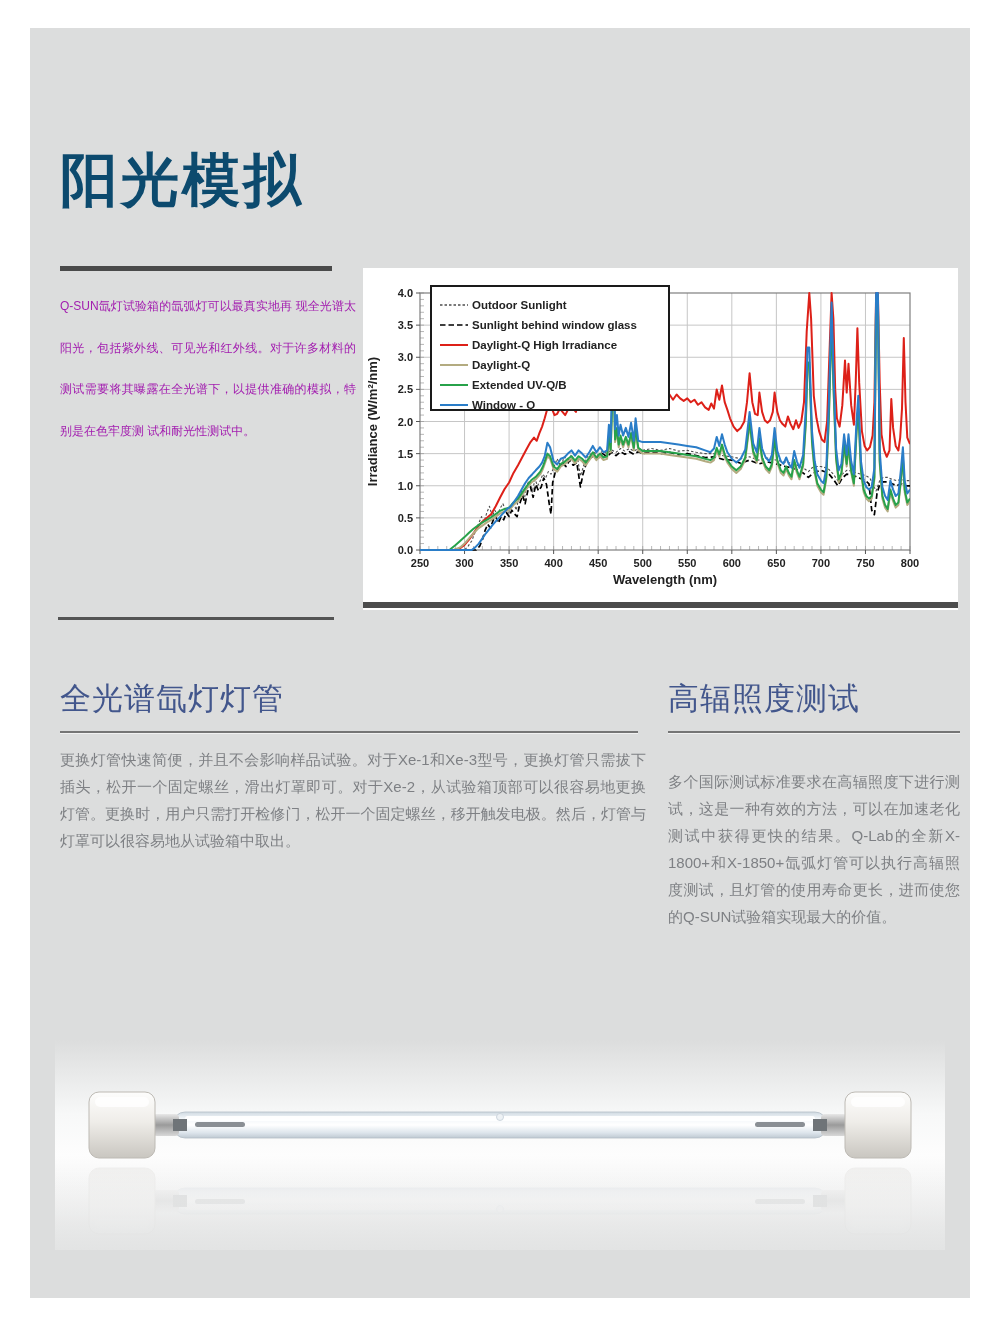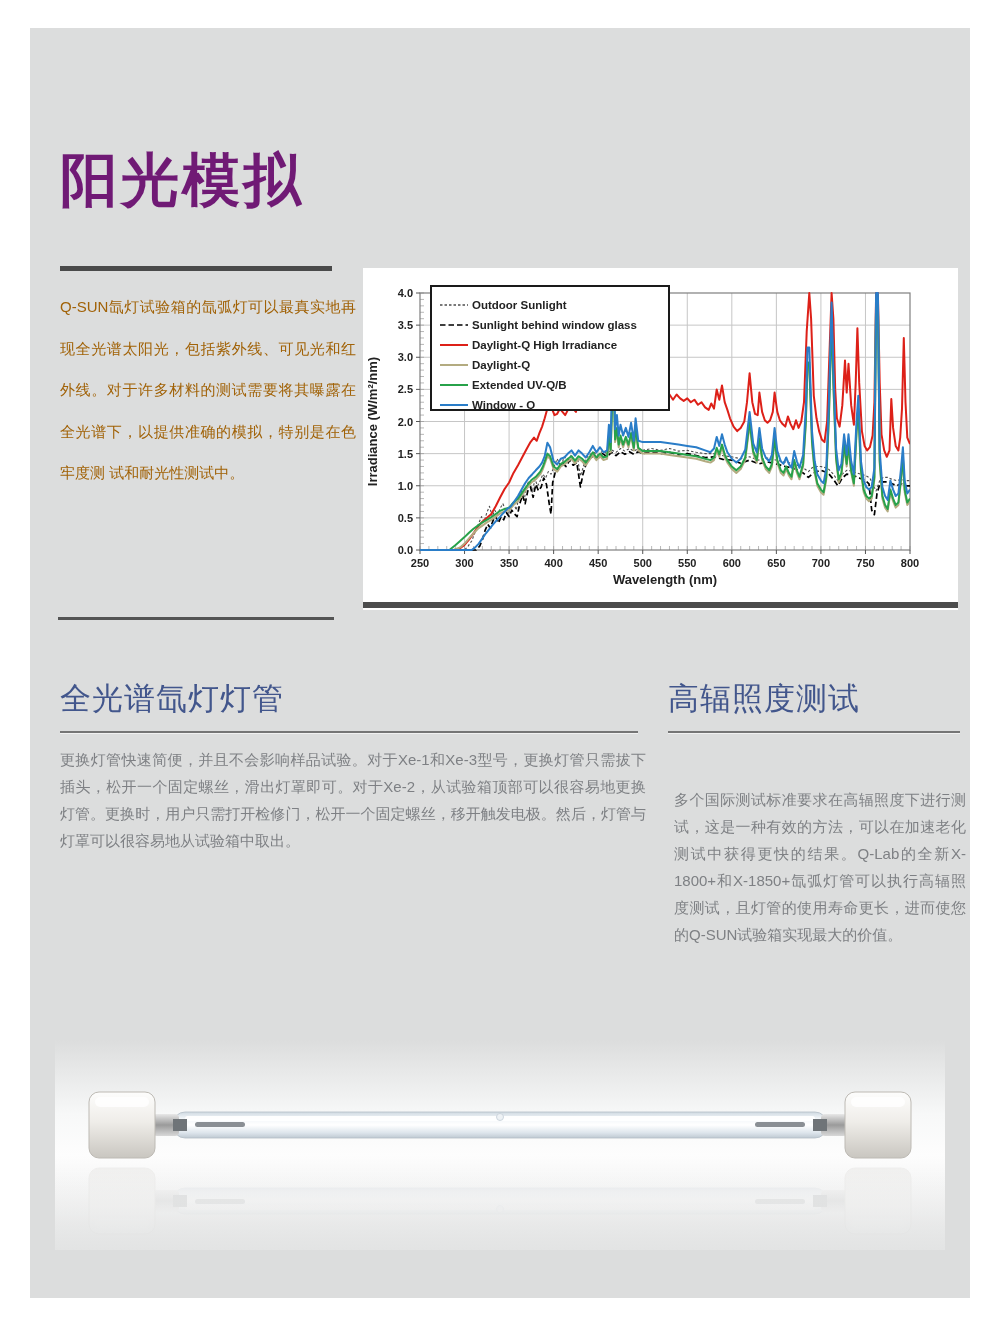--- a/index.html
+++ b/index.html
@@ -1,22 +1,22 @@
 <!DOCTYPE html>
 <html><head>
 <meta charset="utf-8">
 <style>
   html,body{margin:0;padding:0;}
   body{background:#ffffff;font-family:"Liberation Sans","DejaVu Sans",sans-serif;}
   .page{position:relative;width:1000px;height:1330px;background:#ffffff;overflow:hidden;}
   .card{position:absolute;left:30px;top:28px;width:940px;height:1270px;background:#dcdddd;}
   .abs{position:absolute;}
-  .page-title{left:30px;top:75px;font-size:58px;font-weight:bold;color:#701a75;letter-spacing:3px;font-family:"Liberation Sans","DejaVu Sans",sans-serif;}
+  .page-title{left:30px;top:75px;font-size:58px;font-weight:bold;color:#0c4a6e;letter-spacing:3px;font-family:"Liberation Sans","DejaVu Sans",sans-serif;}
   .bar{background:#4a4a4a;}
-  .intro-text{left:30px;top:258px;width:296px;font-size:15px;line-height:41.5px;color:#a16207;text-align:justify;}
+  .intro-text{left:30px;top:258px;width:296px;font-size:12px;line-height:41.5px;color:#a21caf;text-align:justify;}
   .chart-panel{left:333px;top:240px;width:595px;height:342px;background:#ffffff;}
   .chart-bottom-bar{position:absolute;left:0;bottom:2px;width:595px;height:6px;background:#4c4c4c;}
   .section-heading{font-size:31px;font-weight:500;color:#42568c;letter-spacing:1px;}
   .rule{height:2px;background:#757575;box-shadow:0 1px 0 rgba(255,255,255,.6);}
   .body-text{font-size:15px;line-height:27px;color:#7e8084;text-align:justify;}
   .body-text p{margin:0 0 22px 0;}
   .lamp-wrap{left:25px;top:1012px;width:890px;height:210px;}
   svg{display:block;}
 </style>
 </head>
@@ -221,21 +221,21 @@
     </div>
 
     <div class="abs section-heading" style="left:30px;top:650px;">全光谱氙灯灯管</div>
     <div class="abs section-heading" style="left:638px;top:650px;">高辐照度测试</div>
     <div class="abs rule" style="left:30px;top:703px;width:578px;"></div>
     <div class="abs rule" style="left:638px;top:703px;width:292px;"></div>
 
     <div class="abs body-text" style="left:30px;top:718px;width:586px;">
       <p>更换灯管快速简便，并且不会影响样品试验。对于Xe-1和Xe-3型号，更换灯管只需拔下插头，松开一个固定螺丝，滑出灯罩即可。对于Xe-2，从试验箱顶部可以很容易地更换灯管。更换时，用户只需打开检修门，松开一个固定螺丝，移开触发电极。然后，灯管与灯罩可以很容易地从试验箱中取出。</p>
     </div>
-    <div class="abs body-text" style="left:638px;top:758px;width:292px;margin-left:6px;">
+    <div class="abs body-text" style="left:638px;top:740px;width:292px;">
       <p>多个国际测试标准要求在高辐照度下进行测试，这是一种有效的方法，可以在加速老化测试中获得更快的结果。Q-Lab的全新X-1800+和X-1850+氙弧灯管可以执行高辐照度测试，且灯管的使用寿命更长，进而使您的Q-SUN试验箱实现最大的价值。</p>
     </div>
 
     <div class="abs lamp-wrap">
       <svg id="lamp-svg" width="890" height="210" viewBox="0 0 890 210">
           <defs>
             <linearGradient id="bgG" x1="0" y1="0" x2="0" y2="1">
               <stop offset="0" stop-color="#dcdddd" stop-opacity="1"></stop>
               <stop offset="0.35" stop-color="#f7f8f8" stop-opacity="1"></stop>
               <stop offset="0.55" stop-color="#fdfdfd" stop-opacity="1"></stop>

